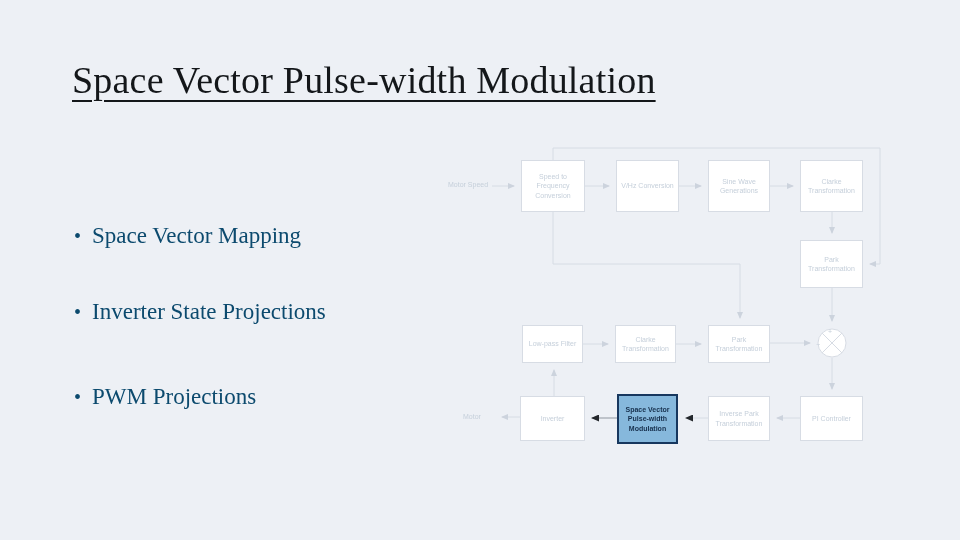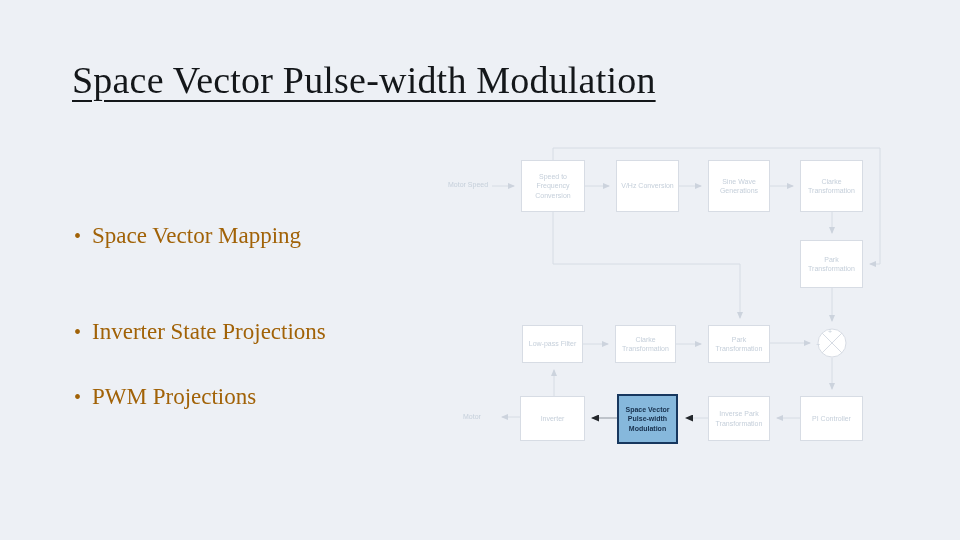--- a/index.html
+++ b/index.html
@@ -16,25 +16,25 @@
     font-size:38px;color:#14171a;
     text-decoration:underline;
     text-decoration-thickness:2px;
     text-underline-offset:7px;
     letter-spacing:0.2px;
     white-space:nowrap;
   }
   .bullet{
     position:absolute;left:74px;
     font-family:"Liberation Serif",serif;
-    font-size:23px;color:#a16207;
+    font-size:23px;color:#0c4a6e;
     line-height:32px;white-space:nowrap;
   }
   .bullet .dot{font-size:20px;margin-right:11px;}
-  .b1{top:220px}.b2{top:316px}.b3{top:381px}
+  .b1{top:220px}.b2{top:296px}.b3{top:381px}
 
   
   .dbox{
     position:absolute;
     background:#ffffff;
     border:1px solid #d7dce4;
     color:#c5cfda;
     font-size:7px;line-height:1.3;
     display:flex;align-items:center;justify-content:center;
     text-align:center;box-sizing:border-box;

